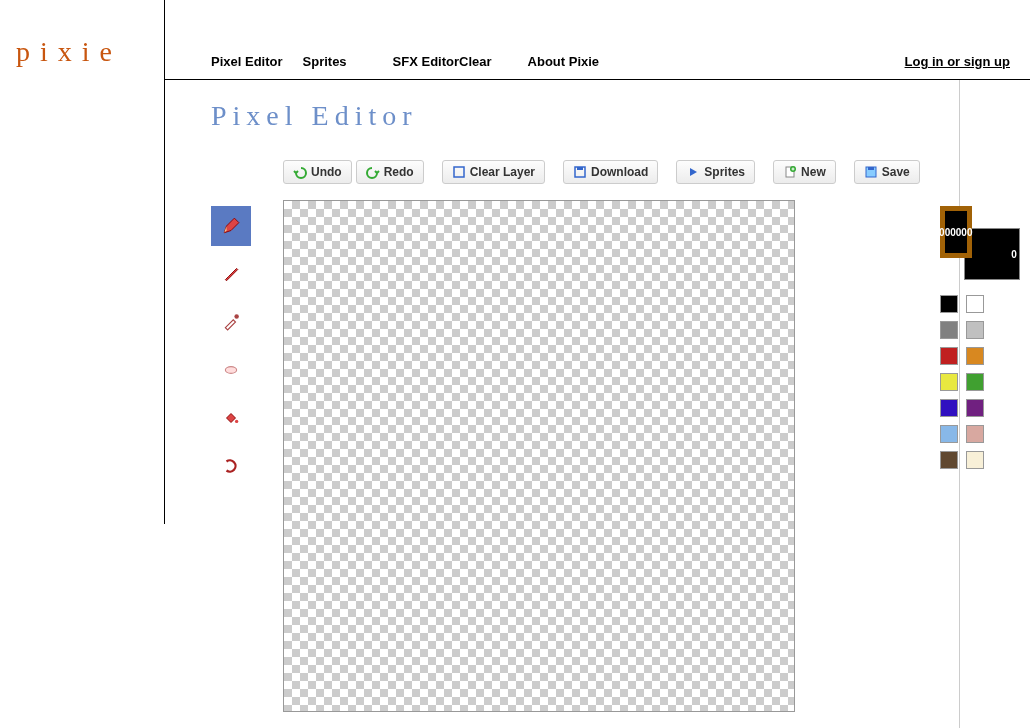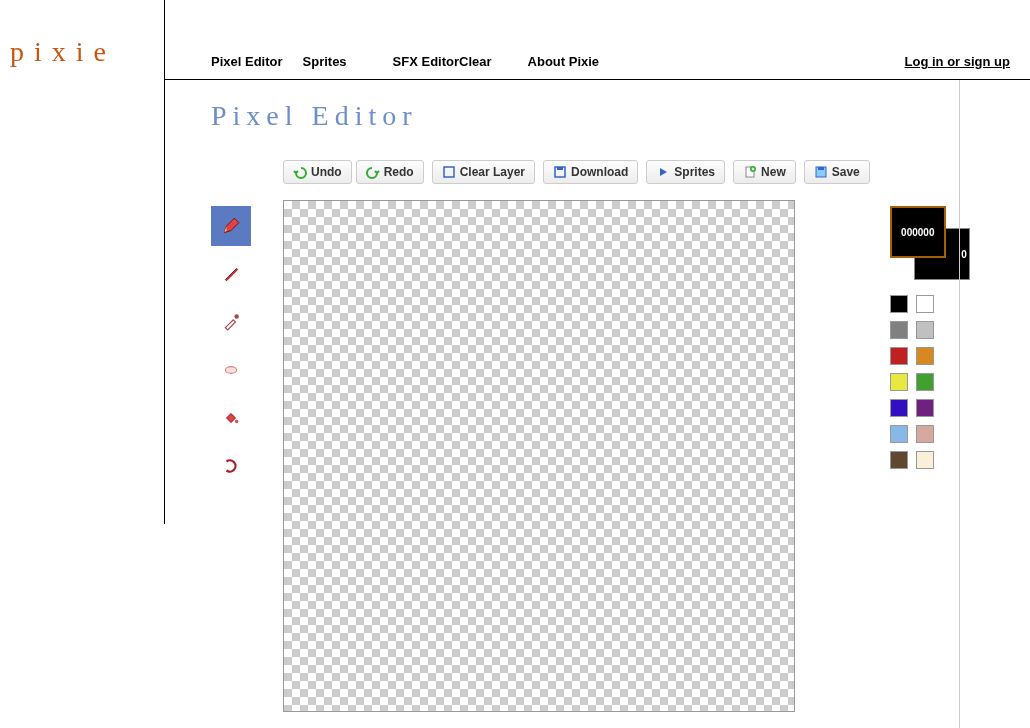--- a/index.html
+++ b/index.html
@@ -2,21 +2,21 @@
 <html><head>
 <meta charset="utf-8">
 <style>
 * { margin: 0; padding: 0; box-sizing: border-box; }
 body { font-family: "Helvetica Neue", Helvetica, Arial, sans-serif; background: #fff; width: 1030px; height: 728px; overflow: hidden; }
 
 .left-col {
   position: absolute;
   left: 0; top: 0; width: 165px; height: 524px;
   border-right: 1px solid #000;
-  padding: 18px 10px 0 10px;
+  padding: 18px 10px 0 16px;
 }
 .logo {
   font-family: Georgia, serif;
   font-size: 28px;
   color: #c8560f;
   letter-spacing: 10px;
   margin-bottom: 24px;
   margin-top: 18px;
 }
 .tagline {
@@ -78,21 +78,21 @@
   display: flex; align-items: center; justify-content: center;
   cursor: pointer;
 }
 .tool.active { background: #5a7ac2; }
 .tool svg { width: 18px; height: 18px; }
 
 .canvas-area { display: flex; flex-direction: column; }
 
 .toolbar {
   display: flex;
-  gap: 8px;
+  gap: 18px;
   margin-bottom: 16px;
 }
 .tb-group { display: flex; gap: 4px; }
 .btn {
   display: inline-flex;
   align-items: center;
   gap: 4px;
   padding: 4px 9px;
   font-size: 12px;
   font-weight: bold;
@@ -118,23 +118,23 @@
   background-color: #fff;
 }
 
 .right-panel {
   margin-left: 20px;
   margin-top: 46px;
 }
 .swatch-preview { position: relative; width: 75px; height: 75px; margin-bottom: 14px; }
 .sw-main {
   position: absolute; left: 0; top: 0;
-  width: 56px; height: 52px;
+  width: 32px; height: 52px;
   background: #000; color: #fff;
-  border: 2px solid #a16207;
+  border: 5px solid #a16207;
   display: flex; align-items: center; justify-content: center;
   font-size: 10px; font-weight: bold;
 }
 .sw-back {
   position: absolute; left: 24px; top: 22px;
   width: 56px; height: 52px;
   background: #000; border: 1px solid #888;
   z-index: -1;
   color: #fff; font-size: 10px; font-weight: bold;
   display: flex; align-items:center; justify-content:flex-end; padding-right:2px;

